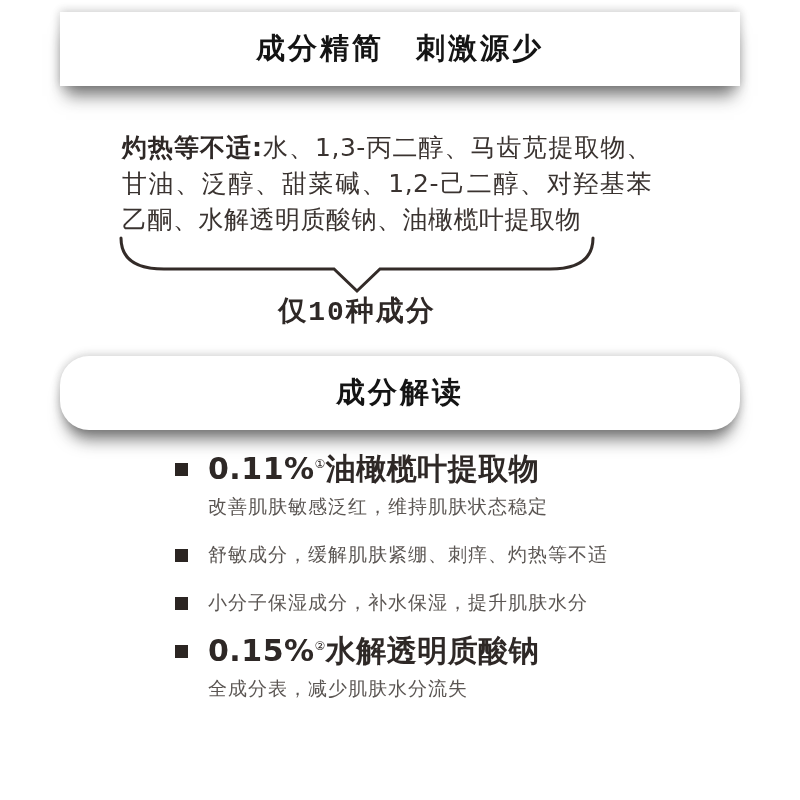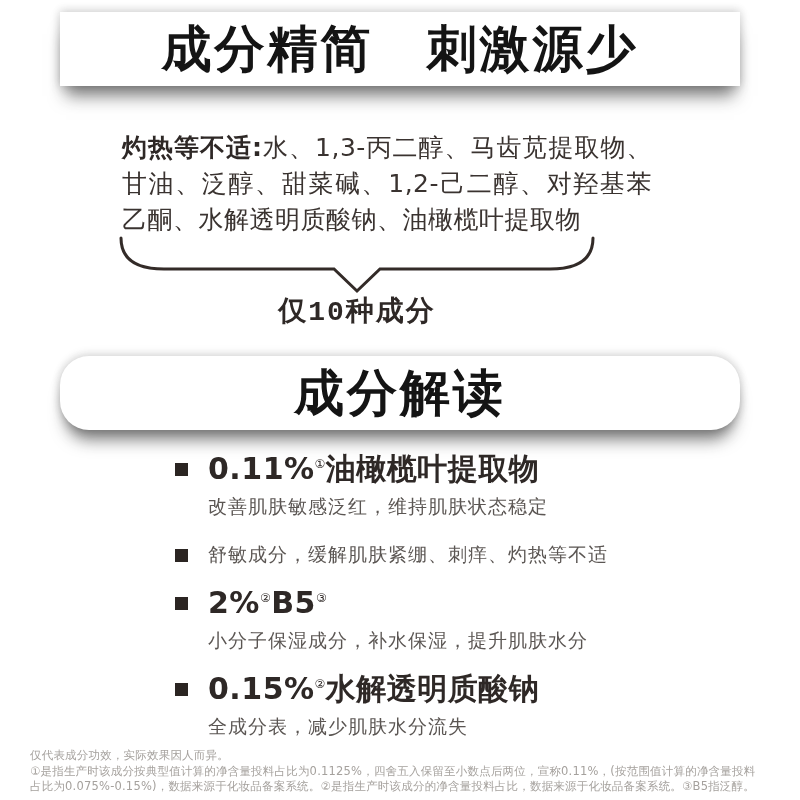--- a/index.html
+++ b/index.html
@@ -17,21 +17,21 @@
     left:60px;width:680px;height:74px;
     background:#ffffff;
     display:flex;align-items:center;justify-content:center;
     box-shadow:0 16px 16px -6px rgba(30,30,30,0.55),
                0 2px 10px rgba(30,30,30,0.18),
                0 -3px 8px rgba(30,30,30,0.10);
   }
   .banner1{top:12px;}
   .banner2{top:356px;border-radius:29px;}
   .banner-title{
-    font-size:50px;font-weight:800;color:#141414;
+    font-size:29px;font-weight:800;color:#141414;
     letter-spacing:3px;white-space:nowrap;
   }
 
   
   .fulllist{
     position:absolute;left:122px;top:130px;width:530px;
     font-size:25px;line-height:36px;color:#3a3330;
     letter-spacing:0.5px;text-align:justify;
   }
   .fulllist .lbl{font-weight:700;color:#2e2826;}
@@ -111,34 +111,28 @@
     <div class="item">
       <span class="bullet-square"></span>
       <div>
         <div class="desc">舒敏成分，缓解肌肤紧绷、刺痒、灼热等不适</div>
       </div>
     </div>
 
     <div class="item">
       <span class="bullet-square"></span>
       <div>
-        <div class="headline"><span>2%</span><sup>②</sup><span>B5</span><sup>③</sup></div>
         <div class="desc">小分子保湿成分，补水保湿，提升肌肤水分</div>
       </div>
     </div>
 
     <div class="item">
       <span class="bullet-square"></span>
       <div>
         <div class="headline"><span>0.15%</span><sup>②</sup><span>水解透明质酸钠</span><sup></sup></div>
         <div class="desc">全成分表，减少肌肤水分流失</div>
       </div>
     </div>
 
   </div>
 
-  <div class="footnotes">
-    <div>仅代表成分功效，实际效果因人而异。</div>
-    <div>①是指生产时该成分按典型值计算的净含量投料占比为0.1125%，四舍五入保留至小数点后两位，宣称0.11%，(按范围值计算的净含量投料</div>
-    <div>占比为0.075%-0.15%)，数据来源于化妆品备案系统。②是指生产时该成分的净含量投料占比，数据来源于化妆品备案系统。③B5指泛醇。</div>
-  </div>
 
 </div>
 
 </body></html>

